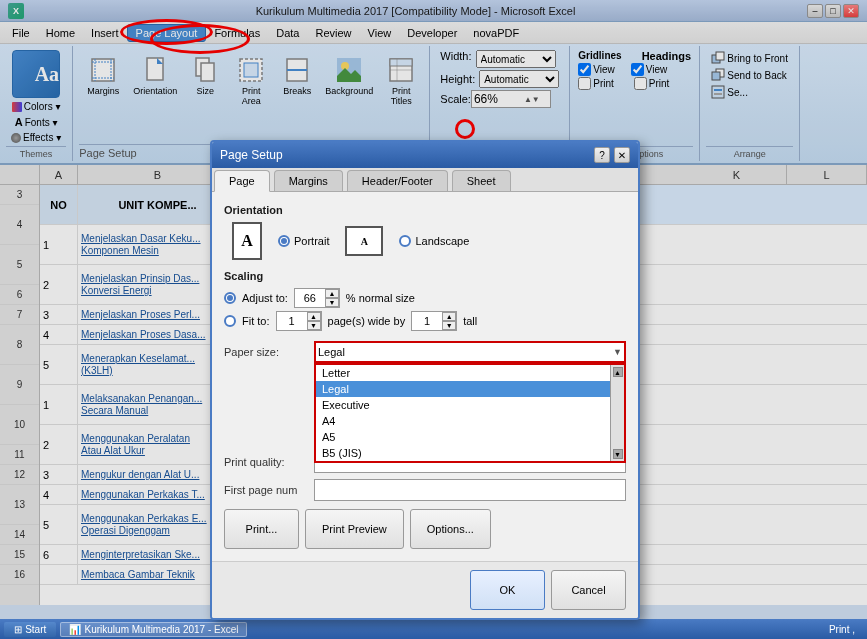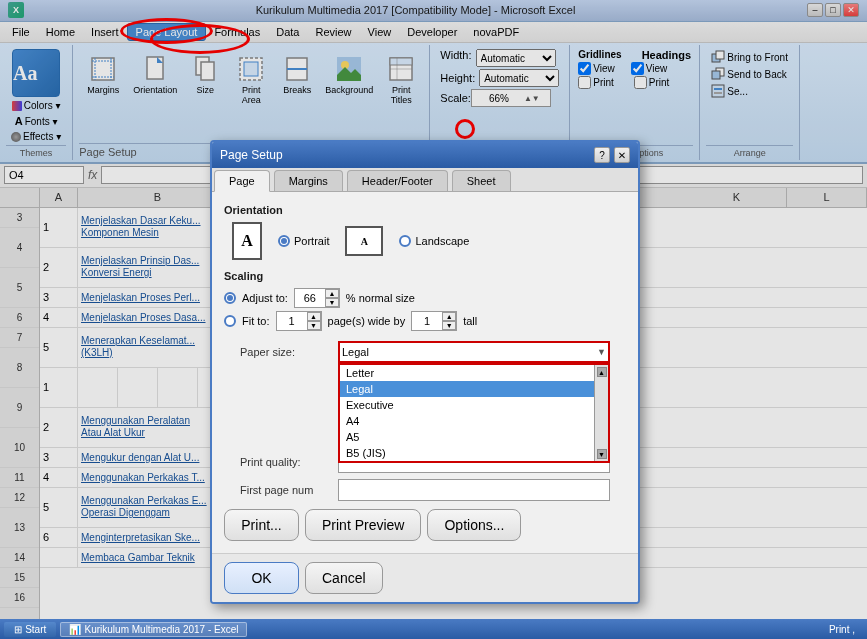--- a/index.html
+++ b/index.html
@@ -20,21 +20,21 @@
     
     .ribbon { background: linear-gradient(to bottom, #ddeeff, #c8dff5); border-bottom: 2px solid #8aabcf; display: flex; flex-direction: column; }
     .ribbon-content { display: flex; align-items: stretch; padding: 2px 0; min-height: 80px; }
     .ribbon-group { display: flex; flex-direction: column; align-items: center; border-right: 1px solid #9ab0cf; padding: 2px 6px; min-width: 60px; position: relative; }
     .ribbon-group-label { font-size: 9px; color: #555; margin-top: auto; padding-top: 2px; text-align: center; border-top: 1px solid #9ab0cf; width: 100%; text-align: center; }
     .ribbon-group-items { display: flex; align-items: center; flex: 1; gap: 2px; padding: 2px; }
     .ribbon-btn { display: flex; flex-direction: column; align-items: center; cursor: pointer; padding: 2px 4px; border-radius: 3px; min-width: 36px; }
     .ribbon-btn .icon { width: 32px; height: 32px; display: flex; align-items: center; justify-content: center; font-size: 18px; }
     .ribbon-btn .btn-label { font-size: 9px; text-align: center; }
     .ribbon-btn-small { display: flex; align-items: center; cursor: pointer; padding: 1px 3px; border-radius: 2px; font-size: 10px; gap: 2px; }
-    .theme-btn-large { width: 48px; height: 48px; background: linear-gradient(135deg, #4a90d9, #2a6fb5); border-radius: 4px; display: flex; align-items: center; justify-content: flex-start; cursor: pointer; border: 1px solid #2a6fb5; }
+    .theme-btn-large { width: 48px; height: 48px; background: linear-gradient(135deg, #4a90d9, #2a6fb5); border-radius: 4px; display: flex; align-items: center; justify-content: flex-end; cursor: pointer; border: 1px solid #2a6fb5; }
     .theme-btn-large .aa { color: white; font-size: 20px; font-weight: bold; font-family: serif; }
 
     
     .spreadsheet-area { display: flex; flex-direction: column; height: 440px; background: white; position: relative; }
     .formula-bar { background: #f0f0f0; height: 24px; display: flex; align-items: center; border-bottom: 1px solid #ccc; padding: 0 4px; gap: 4px; }
     .name-box { width: 80px; height: 18px; border: 1px solid #999; background: white; padding: 0 4px; font-size: 11px; }
     .formula-input { flex: 1; height: 18px; border: 1px solid #999; background: white; padding: 0 4px; font-size: 11px; }
     
     
     .col-header-row { display: flex; background: #e8e8e8; border-bottom: 1px solid #bbb; height: 20px; }
@@ -68,31 +68,31 @@
     
     
     .form-section { margin-bottom: 10px; }
     .form-section-title { font-size: 11px; font-weight: bold; margin-bottom: 6px; color: #1a1a1a; }
     .radio-item { display: flex; align-items: center; gap: 4px; cursor: pointer; }
     .radio-circle { width: 12px; height: 12px; border: 2px solid #4a7bc4; border-radius: 50%; background: white; display: flex; align-items: center; justify-content: center; }
     .radio-dot { width: 6px; height: 6px; background: #4a7bc4; border-radius: 50%; }
 
     .scaling-row { display: flex; align-items: center; gap: 6px; margin: 3px 0; }
 
-    .form-row { display: flex; align-items: center; gap: 8px; margin: 6px 16px; }
+    .form-row { display: flex; align-items: center; margin: 6px 0; }
     .form-label { font-size: 11px; color: #333; min-width: 90px; }
     
     .select-box { height: 22px; border: 2px solid #cc0000; background: white; font-size: 11px; padding: 0 2px; cursor: pointer; position: relative; display: flex; align-items: center; justify-content: space-between; }
     .select-dropdown { position: absolute; top: 22px; left: 0; right: 0; background: white; border: 1px solid #999; z-index: 300; }
     .select-option { padding: 2px 6px; font-size: 11px; cursor: pointer; }
     .select-option.selected { background: #4a90d9; color: white; }
     .dropdown-arrow { font-size: 9px; color: #555; }
 
-    .dialog-footer { display: flex; justify-content: flex-start; gap: 6px; padding: 8px 12px; border-top: 1px solid #ccc; background: #e8e8e8; border-radius: 0 0 2px 2px; }
-    .dialog-btn { height: 32px; padding: 0 16px; border: 1px solid #999; border-radius: 8px; background: linear-gradient(to bottom, #f5f5f5, #e0e0e0); font-size: 14px; cursor: pointer; min-width: 75px; }
+    .dialog-footer { display: flex; justify-content: flex-end; gap: 6px; padding: 8px 12px; border-top: 1px solid #ccc; background: #e8e8e8; border-radius: 0 0 2px 2px; }
+    .dialog-btn { height: 40px; padding: 0 16px; border: 1px solid #999; border-radius: 3px; background: linear-gradient(to bottom, #f5f5f5, #e0e0e0); font-size: 11px; cursor: pointer; min-width: 75px; }
     .dialog-btn.primary { background: linear-gradient(to bottom, #e8f0ff, #d0e0f5); border: 1px solid #4a7bc4; }
 
     
     .circled { position: relative; }
     .circled::after { content: ''; position: absolute; top: -6px; left: -8px; right: -8px; bottom: -4px; border: 3px solid red; border-radius: 50%; pointer-events: none; }
 
     
     .red-circle-1 { position: absolute; top: 24px; left: 150px; width: 100px; height: 30px; border: 3px solid red; border-radius: 50%; pointer-events: none; z-index: 50; }
     .red-circle-2 { position: absolute; top: 119px; left: 455px; width: 20px; height: 20px; border: 3px solid red; border-radius: 50%; pointer-events: none; z-index: 50; }
 
@@ -266,21 +266,21 @@
           </div>
           <div style="display:flex;align-items:center;gap:4px;">
             <span>Height:</span>
             <select style="height:18px;font-size:10px;width:80px;">
               <option>Automatic</option>
             </select>
           </div>
           <div style="display:flex;align-items:center;gap:0;">
             <span>Scale:</span>
             <div style="display:flex;align-items:center;border:1px solid #999;background:white;height:18px;padding:0 2px;width:80px;">
-              <input type="text" value="66%" style="width: 50px; border: none; font-size: 10px; outline: none; text-align: center;">
+              <input type="text" value="66%" style="width: 50px; border: none; font-size: 12px; outline: none;">
               <span style="font-size:8px;color:#555;">▲▼</span>
             </div>
           </div>
         </div>
         <div class="ribbon-group-label">Scale to Fit</div>
       </div>
 
       <div class="ribbon-group" style="min-width:120px;">
         <div class="ribbon-group-items" style="flex-direction:column;align-items:flex-start;gap:1px;padding:2px;">
           <div style="display:flex;gap:20px;">
@@ -333,25 +333,20 @@
           </div>
         </div>
         <div class="ribbon-group-label">Arrange</div>
       </div>
 
     </div>
   </div>
 
   <div class="red-circle-1"></div>
 
-  <div class="formula-bar">
-    <input class="name-box" type="text" value="O4" style="">
-    <span style="font-size:12px;color:#666;font-style:italic;">fx</span>
-    <input class="formula-input" type="text" value="" style="">
-  </div>
 
   <div class="spreadsheet-area">
 
     <div class="col-header-row">
       <div class="row-num-header"></div>
       <div class="col-header col-a">A</div>
       <div class="col-header col-b">B</div>
       <div class="col-header col-c">C</div>
       <div class="col-header col-d">D</div>
       <div class="col-header col-e">E</div>
@@ -374,20 +369,30 @@
         <div class="row-num" style="height:40px;">10</div>
         <div class="row-num">11</div>
         <div class="row-num">12</div>
         <div class="row-num" style="height:40px;">13</div>
         <div class="row-num">14</div>
         <div class="row-num">15</div>
         <div class="row-num">16</div>
       </div>
       <div class="grid-area">
 
+        <div class="grid-row" style="height:40px;background:#ddeeff;">
+          <div class="grid-cell col-a header-cell bold">NO</div>
+          <div class="grid-cell col-b header-cell bold">UNIT KOMPE...</div>
+          <div class="grid-cell col-c header-cell"></div>
+          <div class="grid-cell col-d header-cell"></div>
+          <div class="grid-cell col-e header-cell"></div>
+          <div class="grid-cell col-f header-cell"></div>
+          <div class="grid-cell col-k header-cell bold" style="text-align:center;font-size:10px;line-height:1.2;">Nama Pengajar<br>Kelas X TP</div>
+          <div class="grid-cell col-l header-cell bold" style="text-align:center;font-size:10px;line-height:1.2;">Nama<br>Pengajar</div>
+        </div>
 
         <div class="grid-row" style="height:40px;">
           <div class="grid-cell col-a">1</div>
           <div class="grid-cell col-b blue" style="font-size:10px;line-height:1.2;">Menjelaskan Dasar Keku...<br>Komponen Mesin</div>
           <div class="grid-cell col-c"></div>
           <div class="grid-cell col-d"></div>
           <div class="grid-cell col-e"></div>
           <div class="grid-cell col-f"></div>
           <div class="grid-cell col-k"></div>
           <div class="grid-cell col-l"></div>
@@ -432,20 +437,21 @@
           <div class="grid-cell col-c"></div>
           <div class="grid-cell col-d"></div>
           <div class="grid-cell col-e"></div>
           <div class="grid-cell col-f"></div>
           <div class="grid-cell col-k"></div>
           <div class="grid-cell col-l"></div>
         </div>
 
         <div class="grid-row" style="height:40px;">
           <div class="grid-cell col-a">1</div>
+          <div class="grid-cell col-b blue" style="font-size:10px;line-height:1.2;">Melaksanakan Penangan...<br>Secara Manual</div>
           <div class="grid-cell col-c"></div>
           <div class="grid-cell col-d"></div>
           <div class="grid-cell col-e"></div>
           <div class="grid-cell col-f"></div>
           <div class="grid-cell col-k">THAMRIN,ST</div>
           <div class="grid-cell col-l"></div>
         </div>
 
         <div class="grid-row" style="height:40px;">
           <div class="grid-cell col-a">2</div>

